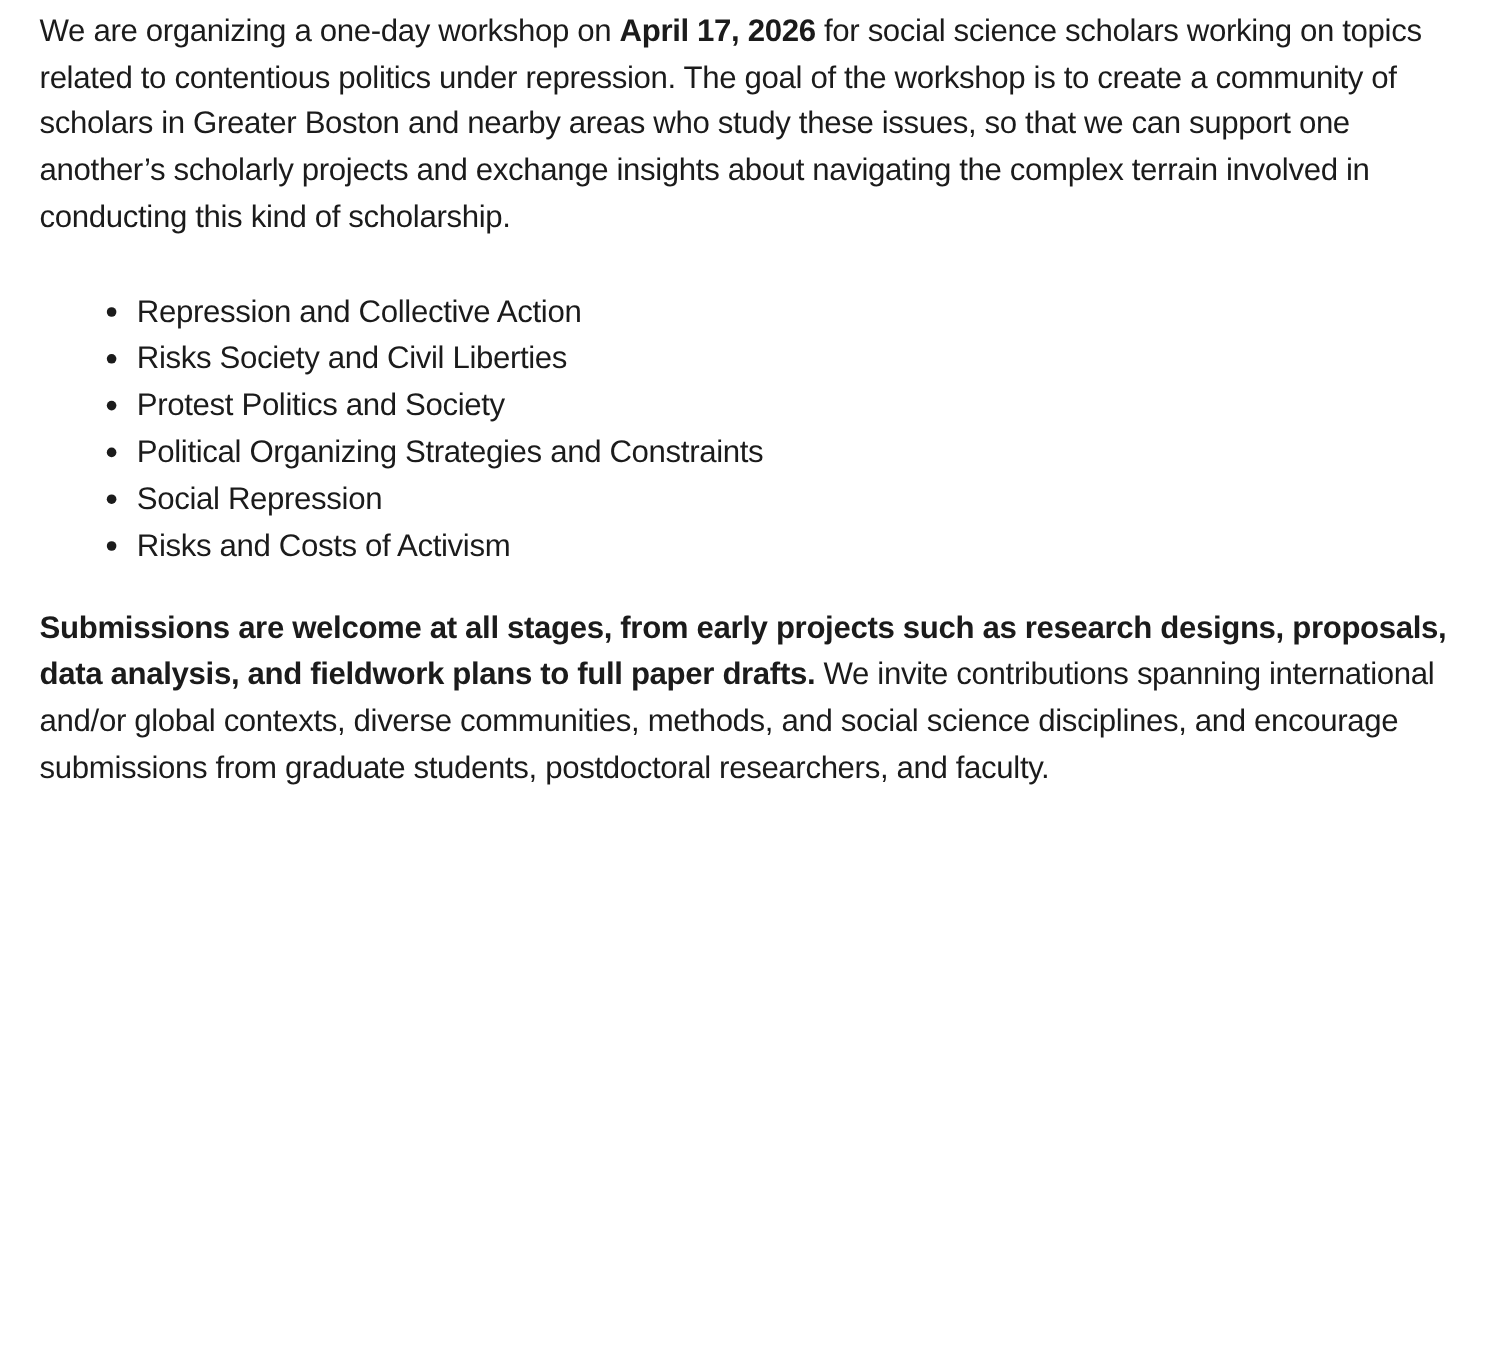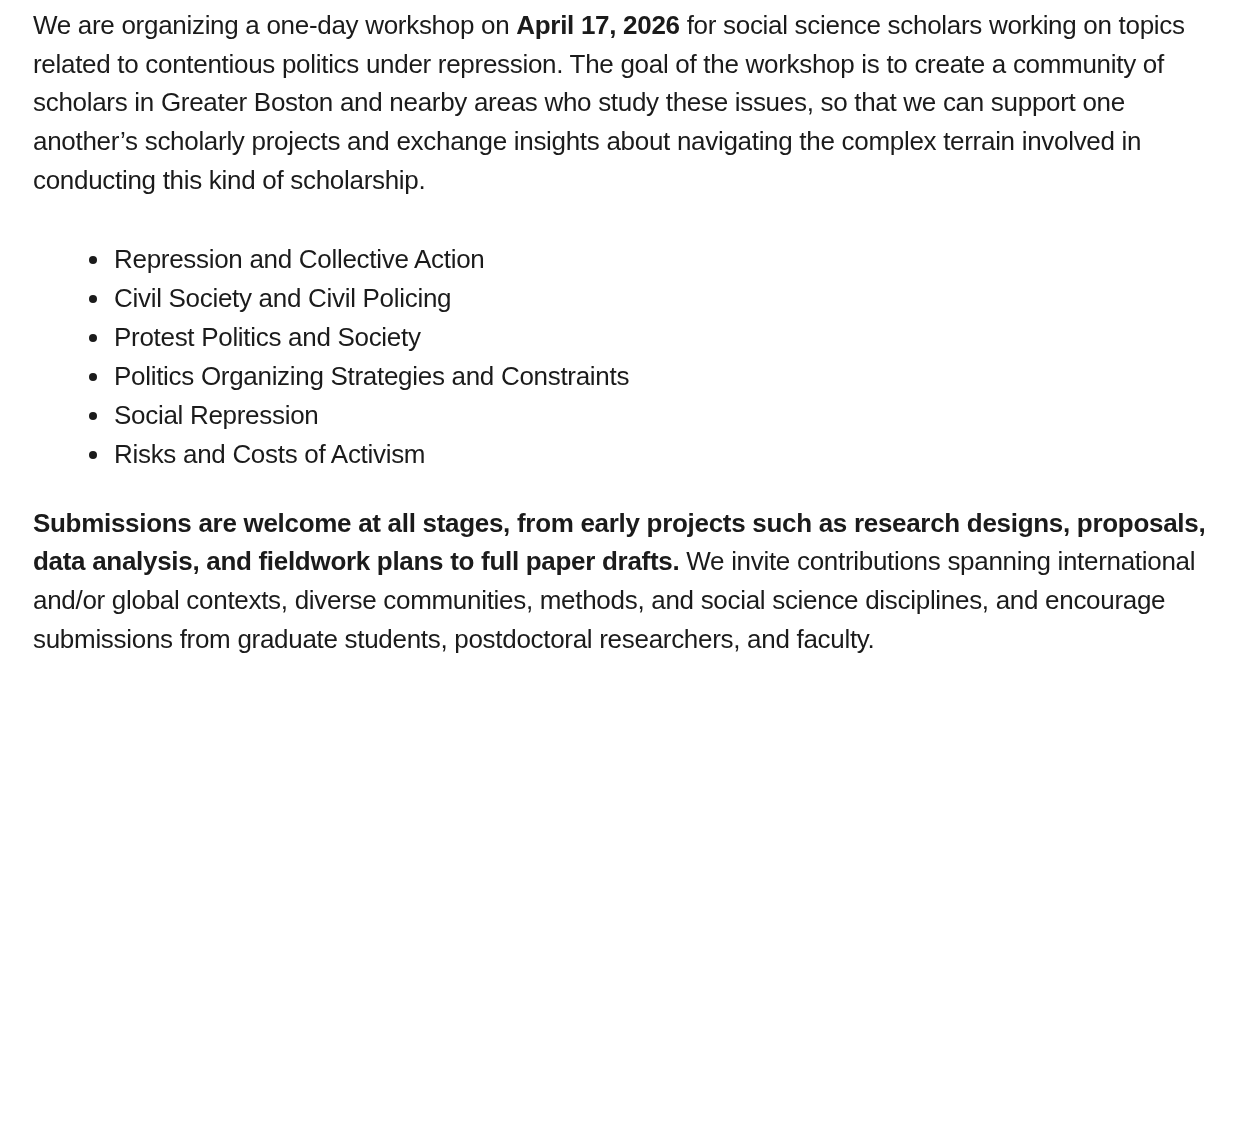--- a/index.html
+++ b/index.html
@@ -61,22 +61,22 @@
 <body>
 
 <div class="page">
 
 
   <p class="body-text"><span>We are organizing a one-day workshop on </span><strong>April 17, 2026</strong><span> for social science scholars working on topics related to contentious politics under repression. The goal of the workshop is to create a community of scholars in Greater Boston and nearby areas who study these issues, so that we can support one another’s scholarly projects and exchange insights about navigating the complex terrain involved in conducting this kind of scholarship.</span></p>
 
 
   <ul class="themes-list">
     <li>Repression and Collective Action</li>
-    <li>Civil Society and Civil Policing</li>
+    <li>Risks Society and Civil Liberties</li>
     <li>Protest Politics and Society</li>
-    <li>Politics Organizing Strategies and Constraints</li>
+    <li>Political Organizing Strategies and Constraints</li>
     <li>Social Repression</li>
     <li>Risks and Costs of Activism</li>
   </ul>
 
   <p class="body-text submissions-paragraph"><strong>Submissions are welcome at all stages, from early projects such as research designs, proposals, data analysis, and fieldwork plans to full paper drafts.</strong><span> We invite contributions spanning international and/or global contexts, diverse communities, methods, and social science disciplines, and encourage submissions from graduate students, postdoctoral researchers, and faculty.</span></p>
 
 </div>
 
 </body></html>

